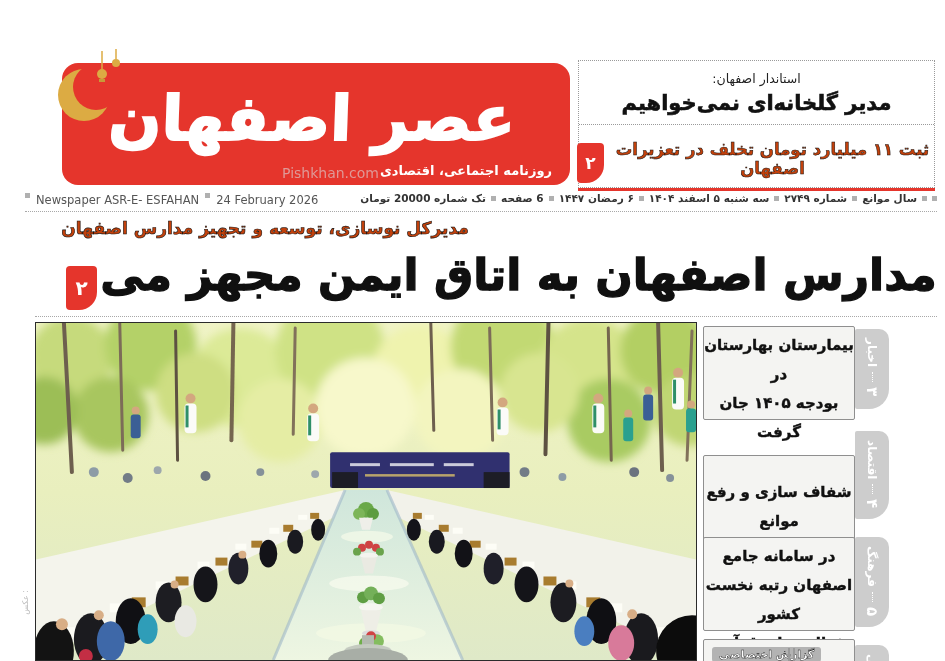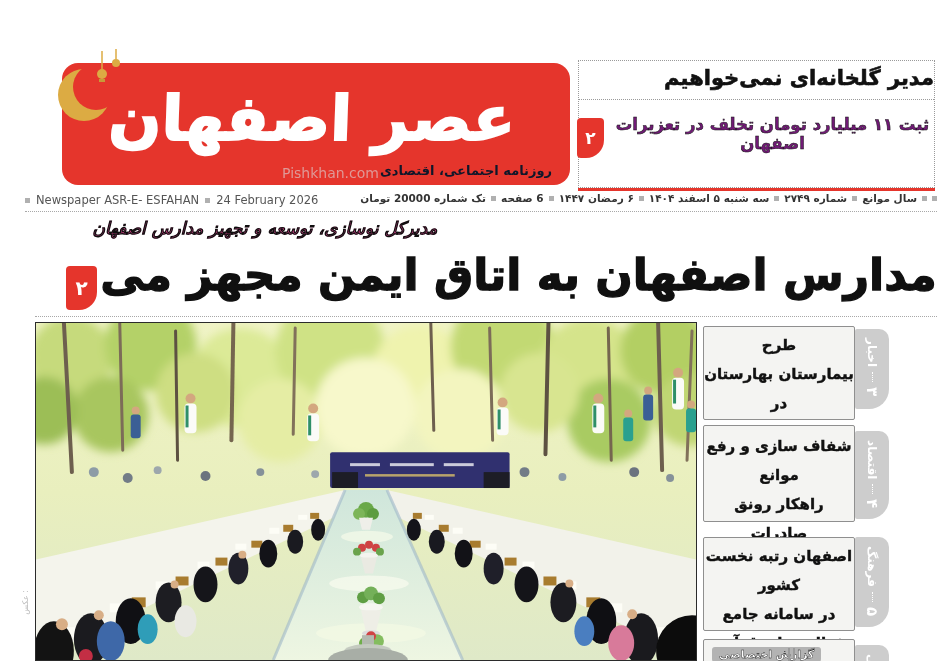--- a/index.html
+++ b/index.html
@@ -6,77 +6,77 @@
   body{width:945px;height:661px;overflow:hidden;background:#ffffff;
        font-family:"DejaVu Sans", sans-serif;}
   .page{position:relative;width:945px;height:661px;background:#fff;overflow:hidden;}
 
   
   .logo{position:absolute;left:62px;top:63px;width:508px;height:122px;
         background:#e5352c;border-radius:16px;}
   .logo-title{position:absolute;top:2px;left:0;right:8px;text-align:center;
         color:#fff;font-size:62px;font-weight:bold;line-height:108px;
         -webkit-text-stroke:2px #ffffff;transform:skewX(-2deg);}
-  .logo-sub{position:absolute;bottom:7px;right:18px;color:#0f172a;font-size:13px;font-weight:bold;margin-left:24px;}
+  .logo-sub{position:absolute;bottom:7px;right:18px;color:#ffffff;font-size:13px;font-weight:bold;margin-left:24px;}
   .crescent{position:absolute;left:-16px;top:-14px;}
   .wm-fa{position:absolute;bottom:26px;left:180px;font-size:26px;font-weight:bold;
         color:rgba(235,205,205,.45);letter-spacing:2px;}
   .wm-en{position:absolute;bottom:4px;left:220px;font-size:14px;color:rgba(220,185,185,.75);}
 
   
   .topbox{position:absolute;left:578px;top:60px;width:357px;height:128px;
         border:1px dotted #9a9a9a;box-sizing:border-box;background:#fff;}
   .tb-kicker{margin-top:10px;text-align:center;font-size:12.5px;color:#222;direction:rtl;}
-  .tb-head{margin-top:5px;font-size:21px;font-weight:bold;color:#111;
+  .tb-head{margin-top:5px;text-align:center;font-size:21px;font-weight:bold;color:#111;
         direction:rtl;-webkit-text-stroke:.6px #111;}
   .tb-div{margin-top:9px;border-top:1.5px dotted #9a9a9a;}
   .tb-row2{position:relative;height:56px;}
   .tb-second{position:absolute;left:36px;right:4px;top:15px;text-align:center;
-        font-size:16.5px;font-weight:bold;color:#701a75;direction:rtl;-webkit-text-stroke:.5px #111;}
+        font-size:16.5px;font-weight:bold;color:#c2410c;direction:rtl;-webkit-text-stroke:.5px #111;}
   .topbox-rule{position:absolute;left:578px;top:188px;width:357px;height:3px;background:#e5352c;}
 
   
   .badge{position:absolute;background:#e5352c;color:#fff;font-weight:bold;
         display:flex;align-items:center;justify-content:center;
         border-radius:4px 4px 18px 4px;}
   .badge-tb{left:-2px;bottom:-2px;width:27px;height:40px;font-size:17px;}
   .badge-lead{left:66px;top:266px;width:31px;height:44px;font-size:20px;}
 
   
   .meta-en{position:absolute;left:25px;top:193px;font-size:11.5px;color:#555;
-        display:flex;align-items:center;gap:6px;}
+        display:flex;gap:6px;}
   .meta-fa{position:absolute;right:8px;top:192px;font-size:10.5px;color:#333;direction:rtl;
         display:flex;align-items:center;gap:5px;font-weight:bold;}
   .sq{display:inline-block;width:5px;height:5px;background:#b0b0b0;flex:0 0 auto;}
   .rule{position:absolute;border-top:1.5px dotted #a8a8a8;height:0;}
   .rule-meta{left:25px;right:8px;top:211px;}
   .rule-lead{left:35px;right:8px;top:316px;}
 
   
   .lead-kicker{position:absolute;left:0;top:218px;width:530px;text-align:center;
-        font-size:17px;font-weight:bold;color:#ec4899;direction:rtl;font-style:italic;-webkit-text-stroke:.6px #0f0f0f;}
+        font-size:17px;font-weight:bold;color:#c2410c;direction:rtl;-webkit-text-stroke:.6px #0f0f0f;}
   .lead-headline{position:absolute;left:100px;right:8px;top:243px;text-align:center;
         font-size:44px;line-height:64px;font-weight:bold;color:#101010;direction:rtl;
         -webkit-text-stroke:1.3px #101010;letter-spacing:-1px;}
 
   
   .photo{position:absolute;left:35px;top:322px;width:662px;height:339px;
         border:1px solid #2b2b2b;box-sizing:border-box;background:#e8eec8;}
   .photo svg{display:block;width:100%;height:100%;}
   .photo-credit{position:absolute;left:21px;top:590px;writing-mode:vertical-rl;
         transform:rotate(180deg);font-size:8px;color:#b9b9b9;}
 
   
   .sbox{position:absolute;left:703px;width:152px;background:#f4f4f2;
         border:1px solid #8f8f8f;border-radius:2px;box-sizing:border-box;
         text-align:center;direction:rtl;color:#111;font-weight:bold;font-size:15px;
         -webkit-text-stroke:.4px #111;}
   .sline{display:block;line-height:29px;}
   .sbox1{top:326px;height:94px;padding-top:4px;}
-  .sbox2{top:425px;height:97px;padding-top:6px;}
+  .sbox2{top:455px;height:97px;padding-top:22px;}
   .sbox3{top:537px;height:94px;padding-top:4px;}
   .sbox4{top:639px;height:40px;}
   .stab{position:absolute;left:855px;width:34px;background:#cdcdcd;
         border-radius:2px 10px 20px 2px;display:flex;flex-direction:column;
         align-items:center;gap:5px;padding-top:9px;box-sizing:border-box;}
   .stab1{top:329px;height:80px;}
   .stab2{top:431px;height:88px;}
   .stab3{top:537px;height:90px;}
   .stab4{top:645px;height:40px;}
   .tab-label{writing-mode:vertical-rl;color:#fff;font-weight:bold;font-size:12px;}
@@ -106,20 +106,21 @@
       <rect x="53" y="30" width="6" height="3" fill="#c89a38"></rect>
       <line x1="70" y1="0" x2="70" y2="10" stroke="#dcab43" stroke-width="1.5"></line>
       <circle cx="70" cy="14" r="4" fill="#dcab43"></circle>
     </svg>
     <div class="logo-title">عصر اصفهان</div>
     <div class="logo-sub">روزنامه اجتماعی، اقتصادی</div>
     <div class="wm-en">Pishkhan.com</div>
   </div>
 
   <div class="topbox">
+    <div class="tb-kicker">استاندار اصفهان:</div>
     <div class="tb-head">مدیر گلخانه‌ای نمی‌خواهیم</div>
     <div class="tb-div"></div>
     <div class="tb-row2">
       <span class="badge badge-tb">۲</span>
       <div class="tb-second">ثبت ۱۱ میلیارد تومان تخلف در تعزیرات اصفهان</div>
     </div>
   </div>
   <div class="topbox-rule"></div>
 
   <div class="meta-en">
@@ -347,21 +348,20 @@
       <g>
         <rect x="327" y="314" width="12" height="16" fill="#b4bab0"></rect>
         <ellipse cx="333" cy="330" rx="24" ry="7" fill="#c4cac0"></ellipse>
         <ellipse cx="333" cy="339" rx="40" ry="12" fill="#a8aea6"></ellipse>
       </g>
     </svg>
   </div>
   <div class="photo-credit">عکس :</div>
 
   <div class="sbox sbox1" dir="rtl">
-    <span class="sline">طرح</span>
     <span class="sline">بیمارستان بهارستان در</span>
     <span class="sline">بودجه ۱۴۰۵ جان گرفت</span>
   </div>
   <div class="stab stab1">
     <span class="tab-label">اخبار</span>
     <span class="tab-dots"></span>
     <span class="tab-num">۳</span>
   </div>
 
   <div class="sbox sbox2" dir="rtl">
@@ -369,22 +369,22 @@
     <span class="sline">راهکار رونق صادرات</span>
     <span class="sline">طلای سرخ</span>
   </div>
   <div class="stab stab2">
     <span class="tab-label">اقتصاد</span>
     <span class="tab-dots"></span>
     <span class="tab-num">۴</span>
   </div>
 
   <div class="sbox sbox3" dir="rtl">
+    <span class="sline">در سامانه جامع</span>
     <span class="sline">اصفهان رتبه نخست کشور</span>
-    <span class="sline">در سامانه جامع</span>
     <span class="sline">فعالیت‌های قرآنی</span>
   </div>
   <div class="stab stab3">
     <span class="tab-label">فرهنگ</span>
     <span class="tab-dots"></span>
     <span class="tab-num">۵</span>
   </div>
 
   <div class="sbox sbox4">
     <span class="report-badge">گزارش اختصاصی</span>

